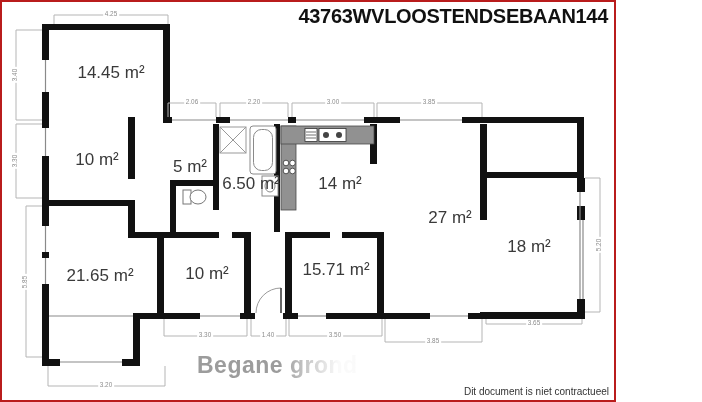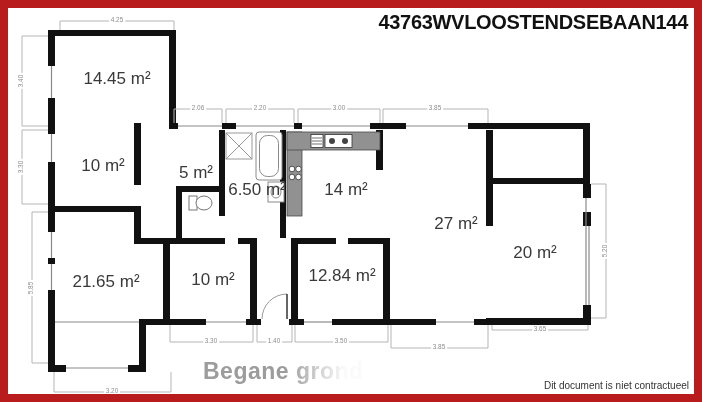--- a/index.html
+++ b/index.html
@@ -1,16 +1,16 @@
 <!DOCTYPE html>
 <html><head>
 <meta charset="utf-8">
 <style>
   html,body{margin:0;padding:0;background:#fff;font-family:"Liberation Sans",sans-serif;}
-  #canvas{position:relative;width:702px;height:402px;background:#fff;border:8px solid #b91c1c;box-sizing:border-box;overflow:hidden;}
+  #canvas{position:relative;width:616px;height:402px;background:#fff;border:2px solid #b91c1c;box-sizing:border-box;overflow:hidden;}
   #plan-svg{position:absolute;left:0;top:0;width:698px;height:398px;}
   .rlabel{position:absolute;transform:translate(-50%,-50%);font-size:17px;color:#3a3a3a;white-space:nowrap;}
   .dim{position:absolute;font-size:8px;line-height:1.1;color:#8d8d8d;background:#fff;padding:0 2px;white-space:nowrap;transform:translate(-50%,-50%) scale(.8);}
   .dim.rot{transform:translate(-50%,-50%) rotate(-90deg) scale(.8);}
   #title{position:absolute;top:3px;right:6px;font-size:20px;font-weight:700;color:#111;letter-spacing:-0.3px;}
   #watermark{position:absolute;left:195px;top:350px;font-size:23px;font-weight:700;color:#9c9c9c;letter-spacing:.5px;}
   #watermark-fade{position:absolute;left:278px;top:346px;width:90px;height:34px;background:linear-gradient(to right,rgba(255,255,255,0),rgba(255,255,255,.95) 65%);}
   #disclaimer{position:absolute;right:5px;bottom:3px;font-size:10px;color:#333;}
 </style>
 </head>
@@ -153,24 +153,24 @@
   </svg>
 
   <div id="title">43763WVLOOSTENDSEBAAN144</div>
 
   <div class="rlabel" style="left:109px;top:71px">14.45 m²</div>
   <div class="rlabel" style="left:95px;top:158px">10 m²</div>
   <div class="rlabel" style="left:188px;top:165px">5 m²</div>
   <div class="rlabel" style="left:249px;top:182px">6.50 m²</div>
   <div class="rlabel" style="left:338px;top:182px">14 m²</div>
   <div class="rlabel" style="left:448px;top:216px">27 m²</div>
-  <div class="rlabel" style="left:527px;top:245px">20 m²</div>
+  <div class="rlabel" style="left:527px;top:245px">18 m²</div>
   <div class="rlabel" style="left:98px;top:274px">21.65 m²</div>
   <div class="rlabel" style="left:205px;top:272px">10 m²</div>
-  <div class="rlabel" style="left:334px;top:268px">12.84 m²</div>
+  <div class="rlabel" style="left:334px;top:268px">15.71 m²</div>
 
   <div class="dim" style="left:109px;top:13px">4.25</div>
   <div class="dim" style="left:190px;top:101px">2.06</div>
   <div class="dim" style="left:252px;top:101px">2.20</div>
   <div class="dim" style="left:331px;top:101px">3.00</div>
   <div class="dim" style="left:427px;top:101px">3.85</div>
   <div class="dim rot" style="left:14px;top:73px">3.40</div>
   <div class="dim rot" style="left:14px;top:159px">3.30</div>
   <div class="dim rot" style="left:24px;top:280px">5.85</div>
   <div class="dim rot" style="left:598px;top:243px">5.20</div>

